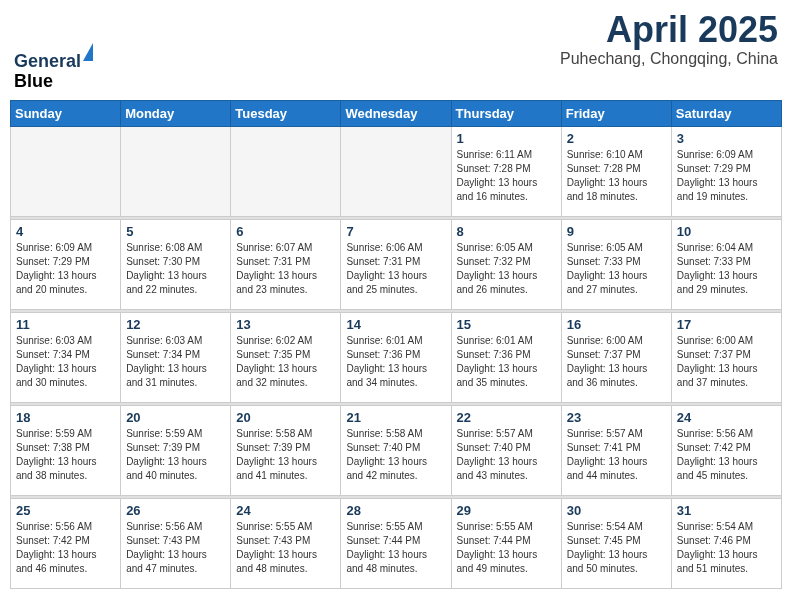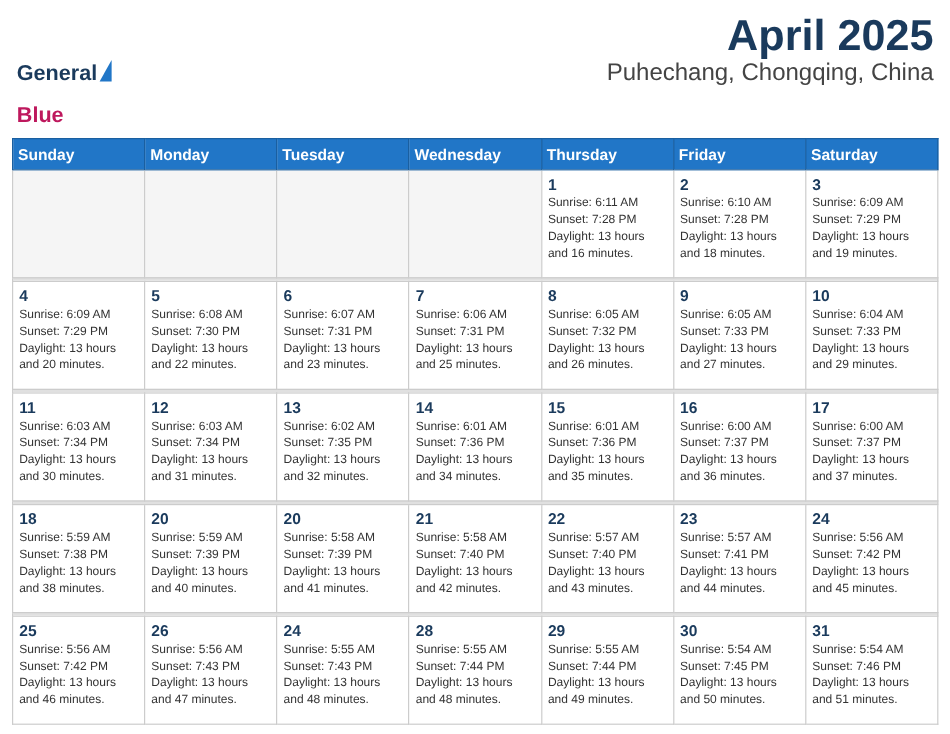--- a/index.html
+++ b/index.html
@@ -28,42 +28,41 @@
     }
     .logo-general {
       font-size: 18px;
       font-weight: bold;
       color: #1a3a5c;
       margin-top: 42px;
     }
     .logo-blue {
       font-size: 18px;
       font-weight: bold;
-      color: #be185d;
-      margin-top: 15px;
+      color: #000000;
     }
     .logo-triangle {
       width: 0;
       height: 0;
       border-left: 10px solid transparent;
       border-bottom: 18px solid #2176c7;
       margin-left: 2px;
       margin-top: 2px;
     }
     .title-block {
       text-align: right;
     }
     .month-title {
       font-size: 36px;
       font-weight: bold;
       color: #1a3a5c;
       line-height: 1.1;
     }
     .location-title {
-      font-size: 20px;
+      font-size: 16px;
       color: #444;
     }
     .calendar {
       width: 100%;
       border-collapse: collapse;
       border: 1px solid #ccc;
     }
     .calendar th {
       background-color: #2176c7;
       color: #fff;

